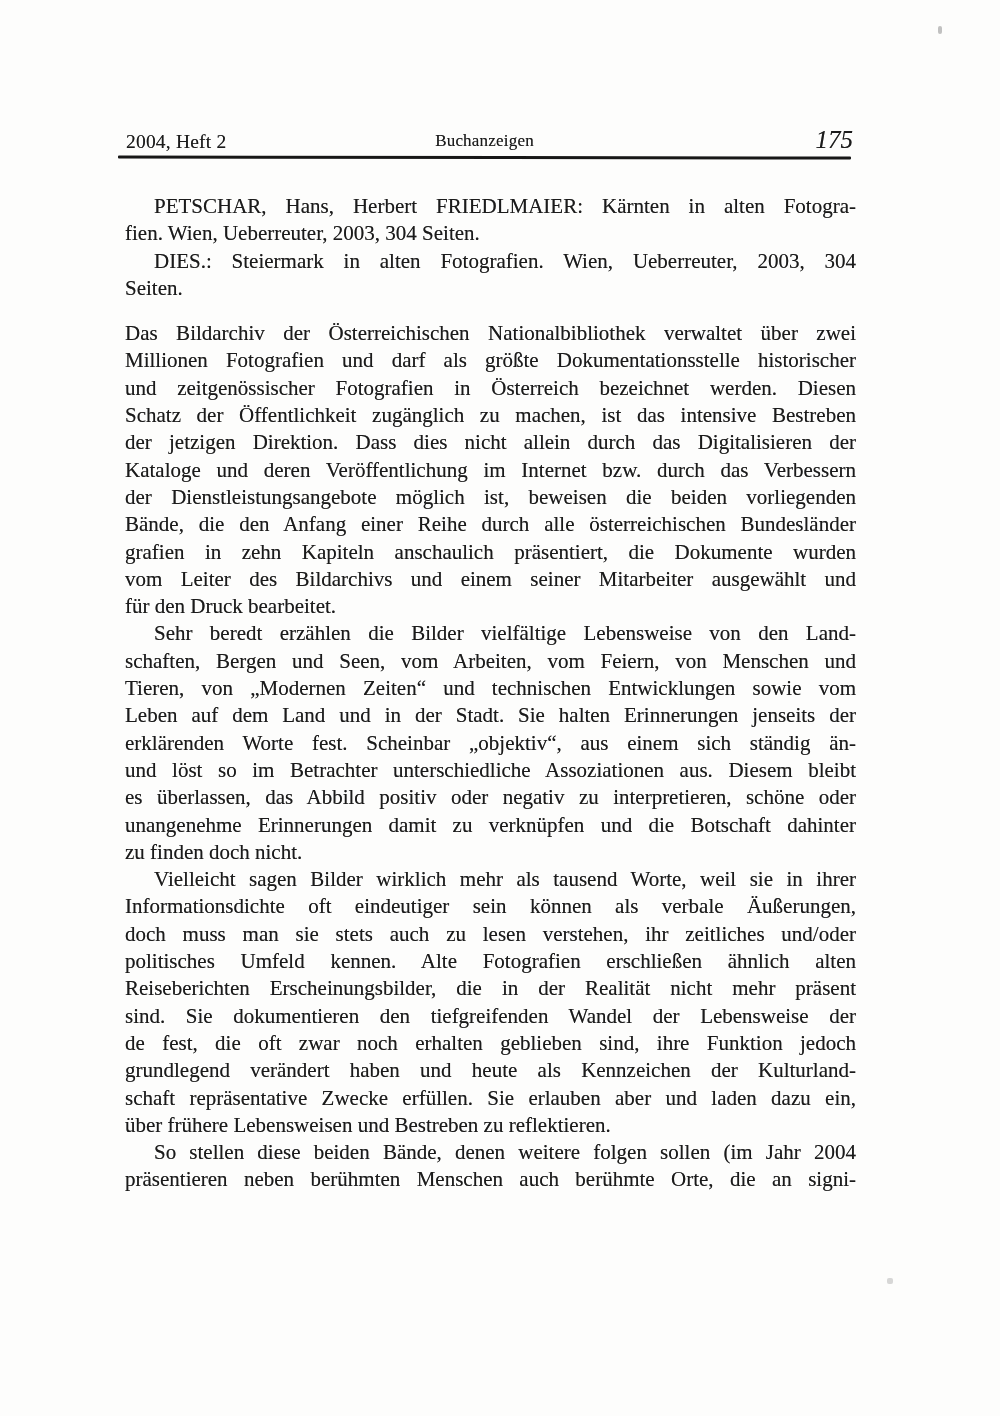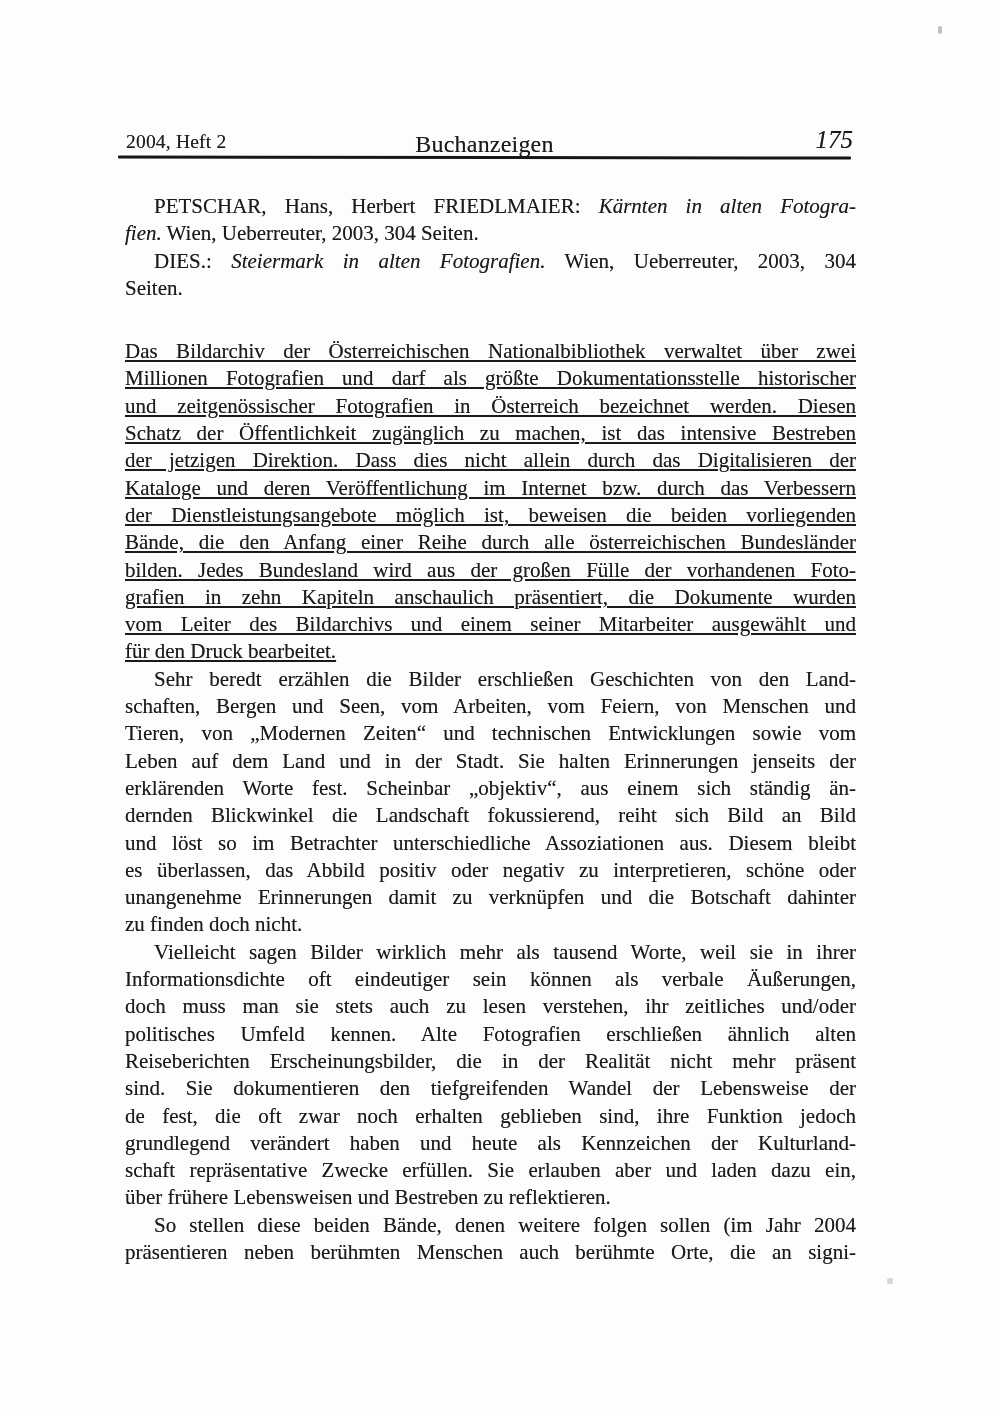--- a/index.html
+++ b/index.html
@@ -32,21 +32,21 @@
     top: 5px;
     font-size: 19.5px;
     letter-spacing: 0.2px;
   }
   .h-center {
     position: absolute;
     left: 0;
     right: 12px;
     top: 5px;
     text-align: center;
-    font-size: 24px;
+    font-size: 17px;
     letter-spacing: 0.2px;
   }
   .h-right {
     position: absolute;
     right: 3px;
     top: 0;
     font-size: 25px;
     font-style: italic;
   }
   .rule {
@@ -59,32 +59,32 @@
     transform: rotate(0.08deg);
     border-radius: 1px;
   }
   .textblock {
     position: absolute;
     left: 125px;
     top: 193px;
     width: 731px;
   }
   .para { margin: 0; }
-  .para.gap { margin-top: 36px; text-decoration: underline; }
+  .para.gap { margin-top: 18px; }
   .line {
     font-size: 21px;
     line-height: 27.3px;
     height: 27.3px;
     overflow: hidden;
     text-align: justify;
     text-align-last: justify;
   }
   .line.endline { text-align-last: left; }
   .line.indent { text-indent: 29px; }
-  .it { font-style: italic; }
+  .it { }
   .speck {
     position: absolute;
     background: #8f8f8f;
     border-radius: 2px;
   }
   .s1 { left: 938px; top: 26px; width: 4px; height: 8px; opacity: 0.55; }
   .s2 { left: 887px; top: 1278px; width: 6px; height: 6px; opacity: 0.35; }
 </style>
 </head>
 <body>
@@ -110,32 +110,30 @@
       </div>
       <div class="para gap">
         <div class="line"><span>Das Bildarchiv der Österreichischen Nationalbibliothek verwaltet über zwei</span></div>
         <div class="line"><span>Millionen Fotografien und darf als größte Dokumentationsstelle historischer</span></div>
         <div class="line"><span>und zeitgenössischer Fotografien in Österreich bezeichnet werden. Diesen</span></div>
         <div class="line"><span>Schatz der Öffentlichkeit zugänglich zu machen, ist das intensive Bestreben</span></div>
         <div class="line"><span>der jetzigen Direktion. Dass dies nicht allein durch das Digitalisieren der</span></div>
         <div class="line"><span>Kataloge und deren Veröffentlichung im Internet bzw. durch das Verbessern</span></div>
         <div class="line"><span>der Dienstleistungsangebote möglich ist, beweisen die beiden vorliegenden</span></div>
         <div class="line"><span>Bände, die den Anfang einer Reihe durch alle österreichischen Bundesländer</span></div>
-        <div class="line"><span>bilden. Jedes Bundesland wird aus der großen Fülle der vorhandenen Foto-</span></div>
         <div class="line"><span>grafien in zehn Kapiteln anschaulich präsentiert, die Dokumente wurden</span></div>
         <div class="line"><span>vom Leiter des Bildarchivs und einem seiner Mitarbeiter ausgewählt und</span></div>
         <div class="line endline"><span>für den Druck bearbeitet.</span></div>
       </div>
       <div class="para">
-        <div class="line indent"><span>Sehr beredt erzählen die Bilder erschließen Geschichten von den Land-</span></div>
+        <div class="line indent"><span>Sehr beredt erzählen die Bilder vielfältige Lebensweise von den Land-</span></div>
         <div class="line"><span>schaften, Bergen und Seen, vom Arbeiten, vom Feiern, von Menschen und</span></div>
         <div class="line"><span>Tieren, von „Modernen Zeiten“ und technischen Entwicklungen sowie vom</span></div>
         <div class="line"><span>Leben auf dem Land und in der Stadt. Sie halten Erinnerungen jenseits der</span></div>
         <div class="line"><span>erklärenden Worte fest. Scheinbar „objektiv“, aus einem sich ständig än-</span></div>
-        <div class="line"><span>dernden Blickwinkel die Landschaft fokussierend, reiht sich Bild an Bild</span></div>
         <div class="line"><span>und löst so im Betrachter unterschiedliche Assoziationen aus. Diesem bleibt</span></div>
         <div class="line"><span>es überlassen, das Abbild positiv oder negativ zu interpretieren, schöne oder</span></div>
         <div class="line"><span>unangenehme Erinnerungen damit zu verknüpfen und die Botschaft dahinter</span></div>
         <div class="line endline"><span>zu finden doch nicht.</span></div>
       </div>
       <div class="para">
         <div class="line indent"><span>Vielleicht sagen Bilder wirklich mehr als tausend Worte, weil sie in ihrer</span></div>
         <div class="line"><span>Informationsdichte oft eindeutiger sein können als verbale Äußerungen,</span></div>
         <div class="line"><span>doch muss man sie stets auch zu lesen verstehen, ihr zeitliches und/oder</span></div>
         <div class="line"><span>politisches Umfeld kennen. Alte Fotografien erschließen ähnlich alten</span></div>

